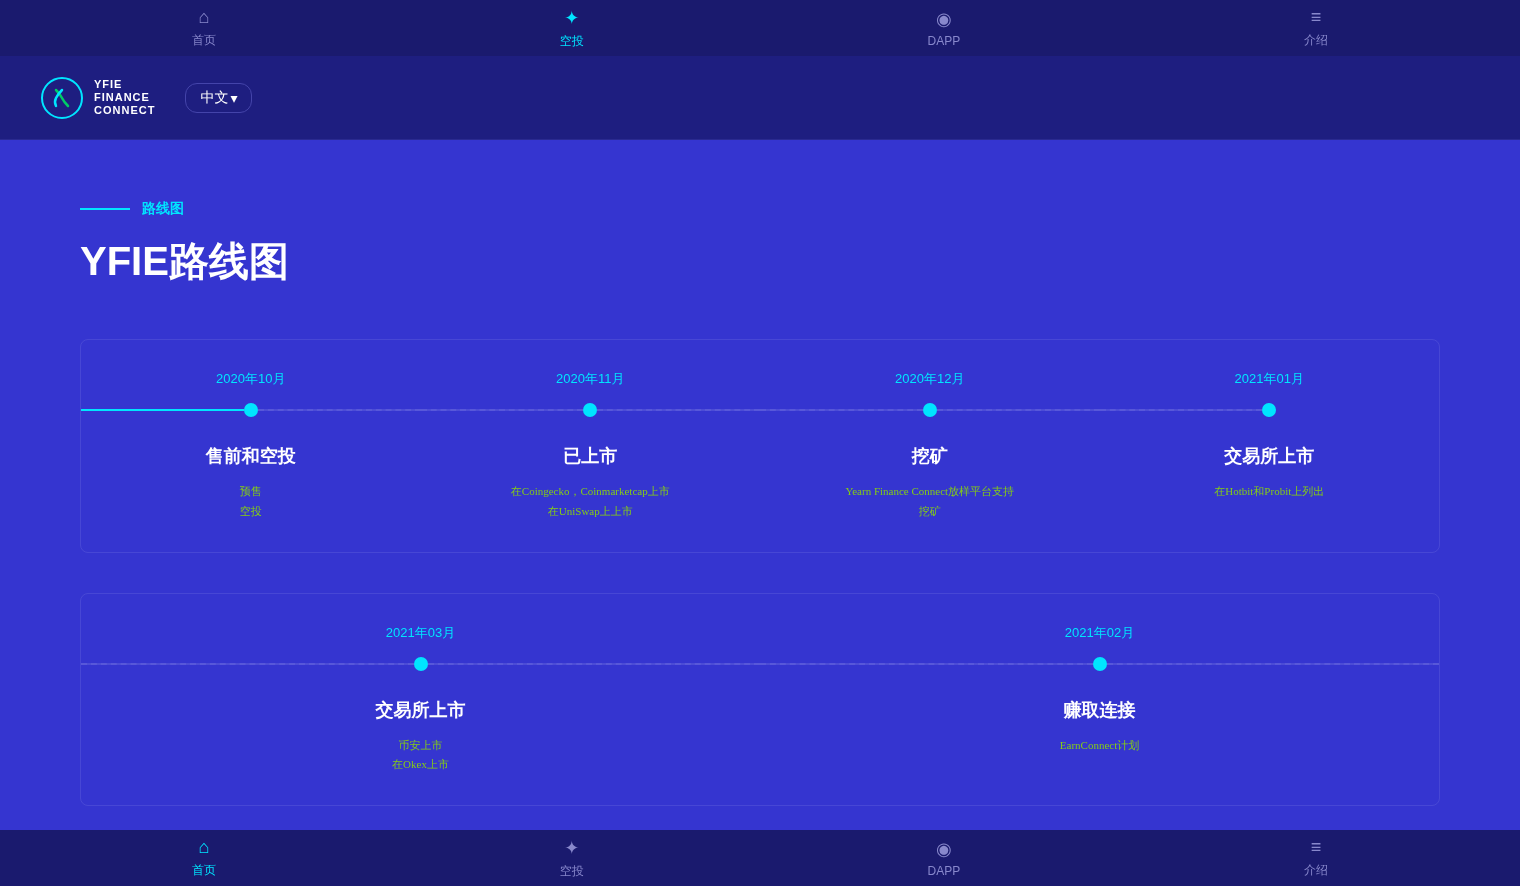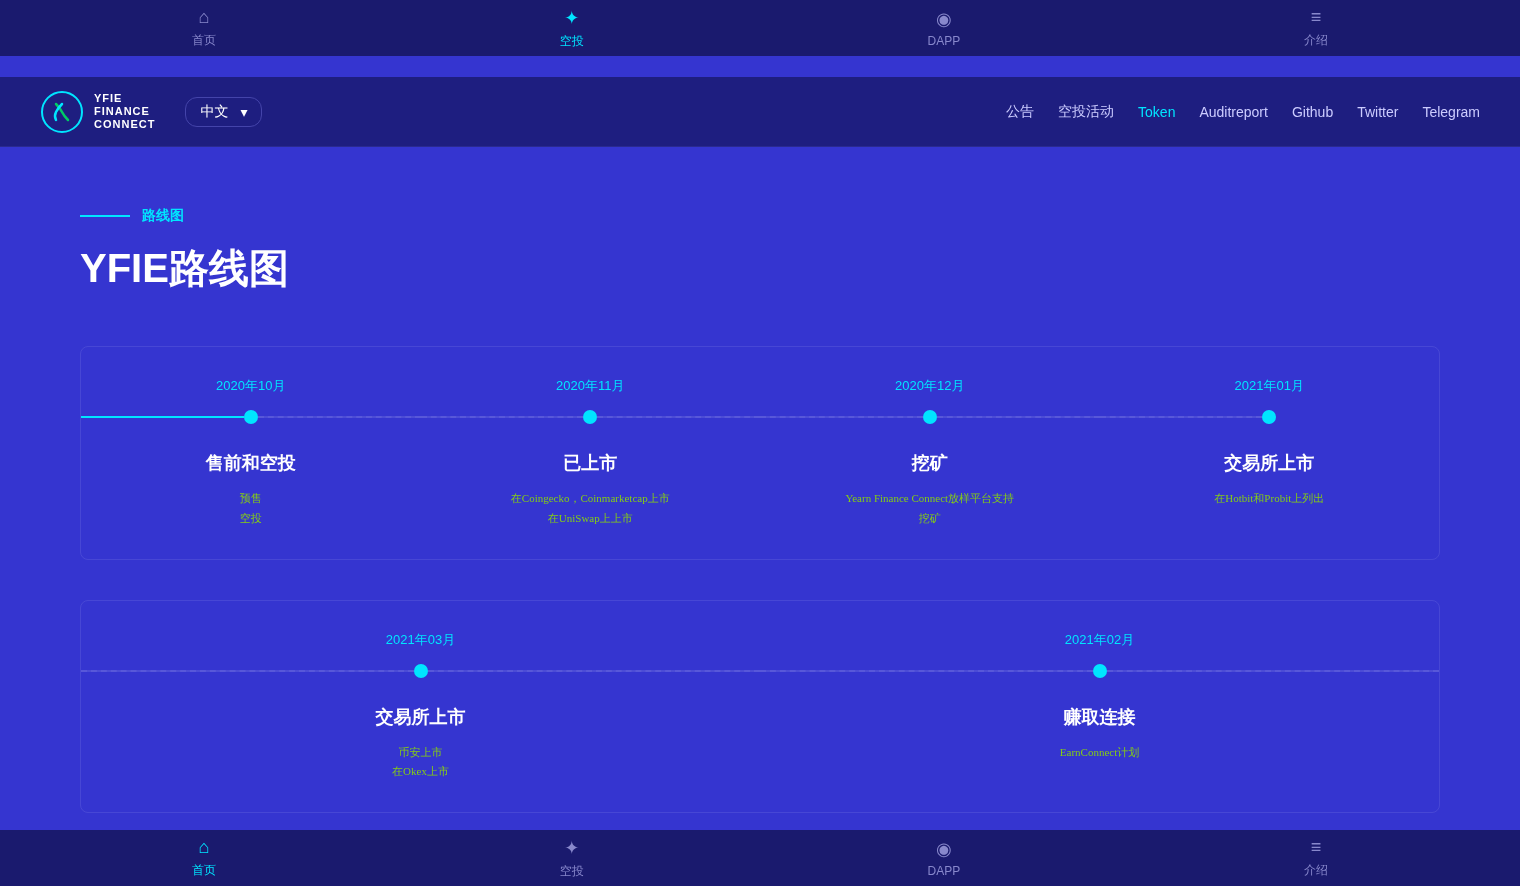--- a/index.html
+++ b/index.html
@@ -35,23 +35,22 @@
     .top-nav-item .icon {
       font-size: 18px;
     }
 
     
     .header {
       background: #1e1e80;
       display: flex;
       align-items: center;
       padding: 0 40px;
-      height: 70px;
+      height: 84px;
       border-bottom: 1px solid #2a2a90;
-      margin-top: 21px;
     }
     .logo-area {
       display: flex;
       align-items: center;
       gap: 10px;
       flex: 0 0 auto;
     }
     .logo-icon {
       width: 44px;
       height: 44px;
@@ -68,21 +67,21 @@
     .lang-select {
       margin-left: 20px;
       background: transparent;
       border: 1px solid #4444aa;
       color: #fff;
       padding: 5px 14px;
       border-radius: 12px;
       cursor: pointer;
       display: flex;
       align-items: center;
-      gap: 12px;
+      gap: 2px;
       font-size: 14px;
     }
     .header-right {
       margin-left: auto;
       display: flex;
       align-items: center;
       gap: 24px;
       font-size: 14px;
     }
     .header-right a {
@@ -242,29 +241,20 @@
     <div class="logo-text">
       <span>YFIE</span>
       <span>FINANCE</span>
       <span>CONNECT</span>
     </div>
     <div class="lang-select">
       <span>中文</span>
       <span>▾</span>
     </div>
   </div>
-  <nav class="header-right">
-    <a>公告</a>
-    <a>空投活动</a>
-    <a class="active">Token</a>
-    <a>Auditreport</a>
-    <a>Github</a>
-    <a>Twitter</a>
-    <a>Telegram</a>
-  </nav>
 </header>
 
 <main class="main-content">
 
   <div class="section-label">
     <div class="section-label-line"></div>
     <span class="section-label-text">路线图</span>
   </div>
 
   <h1 class="section-title">YFIE路线图</h1>

